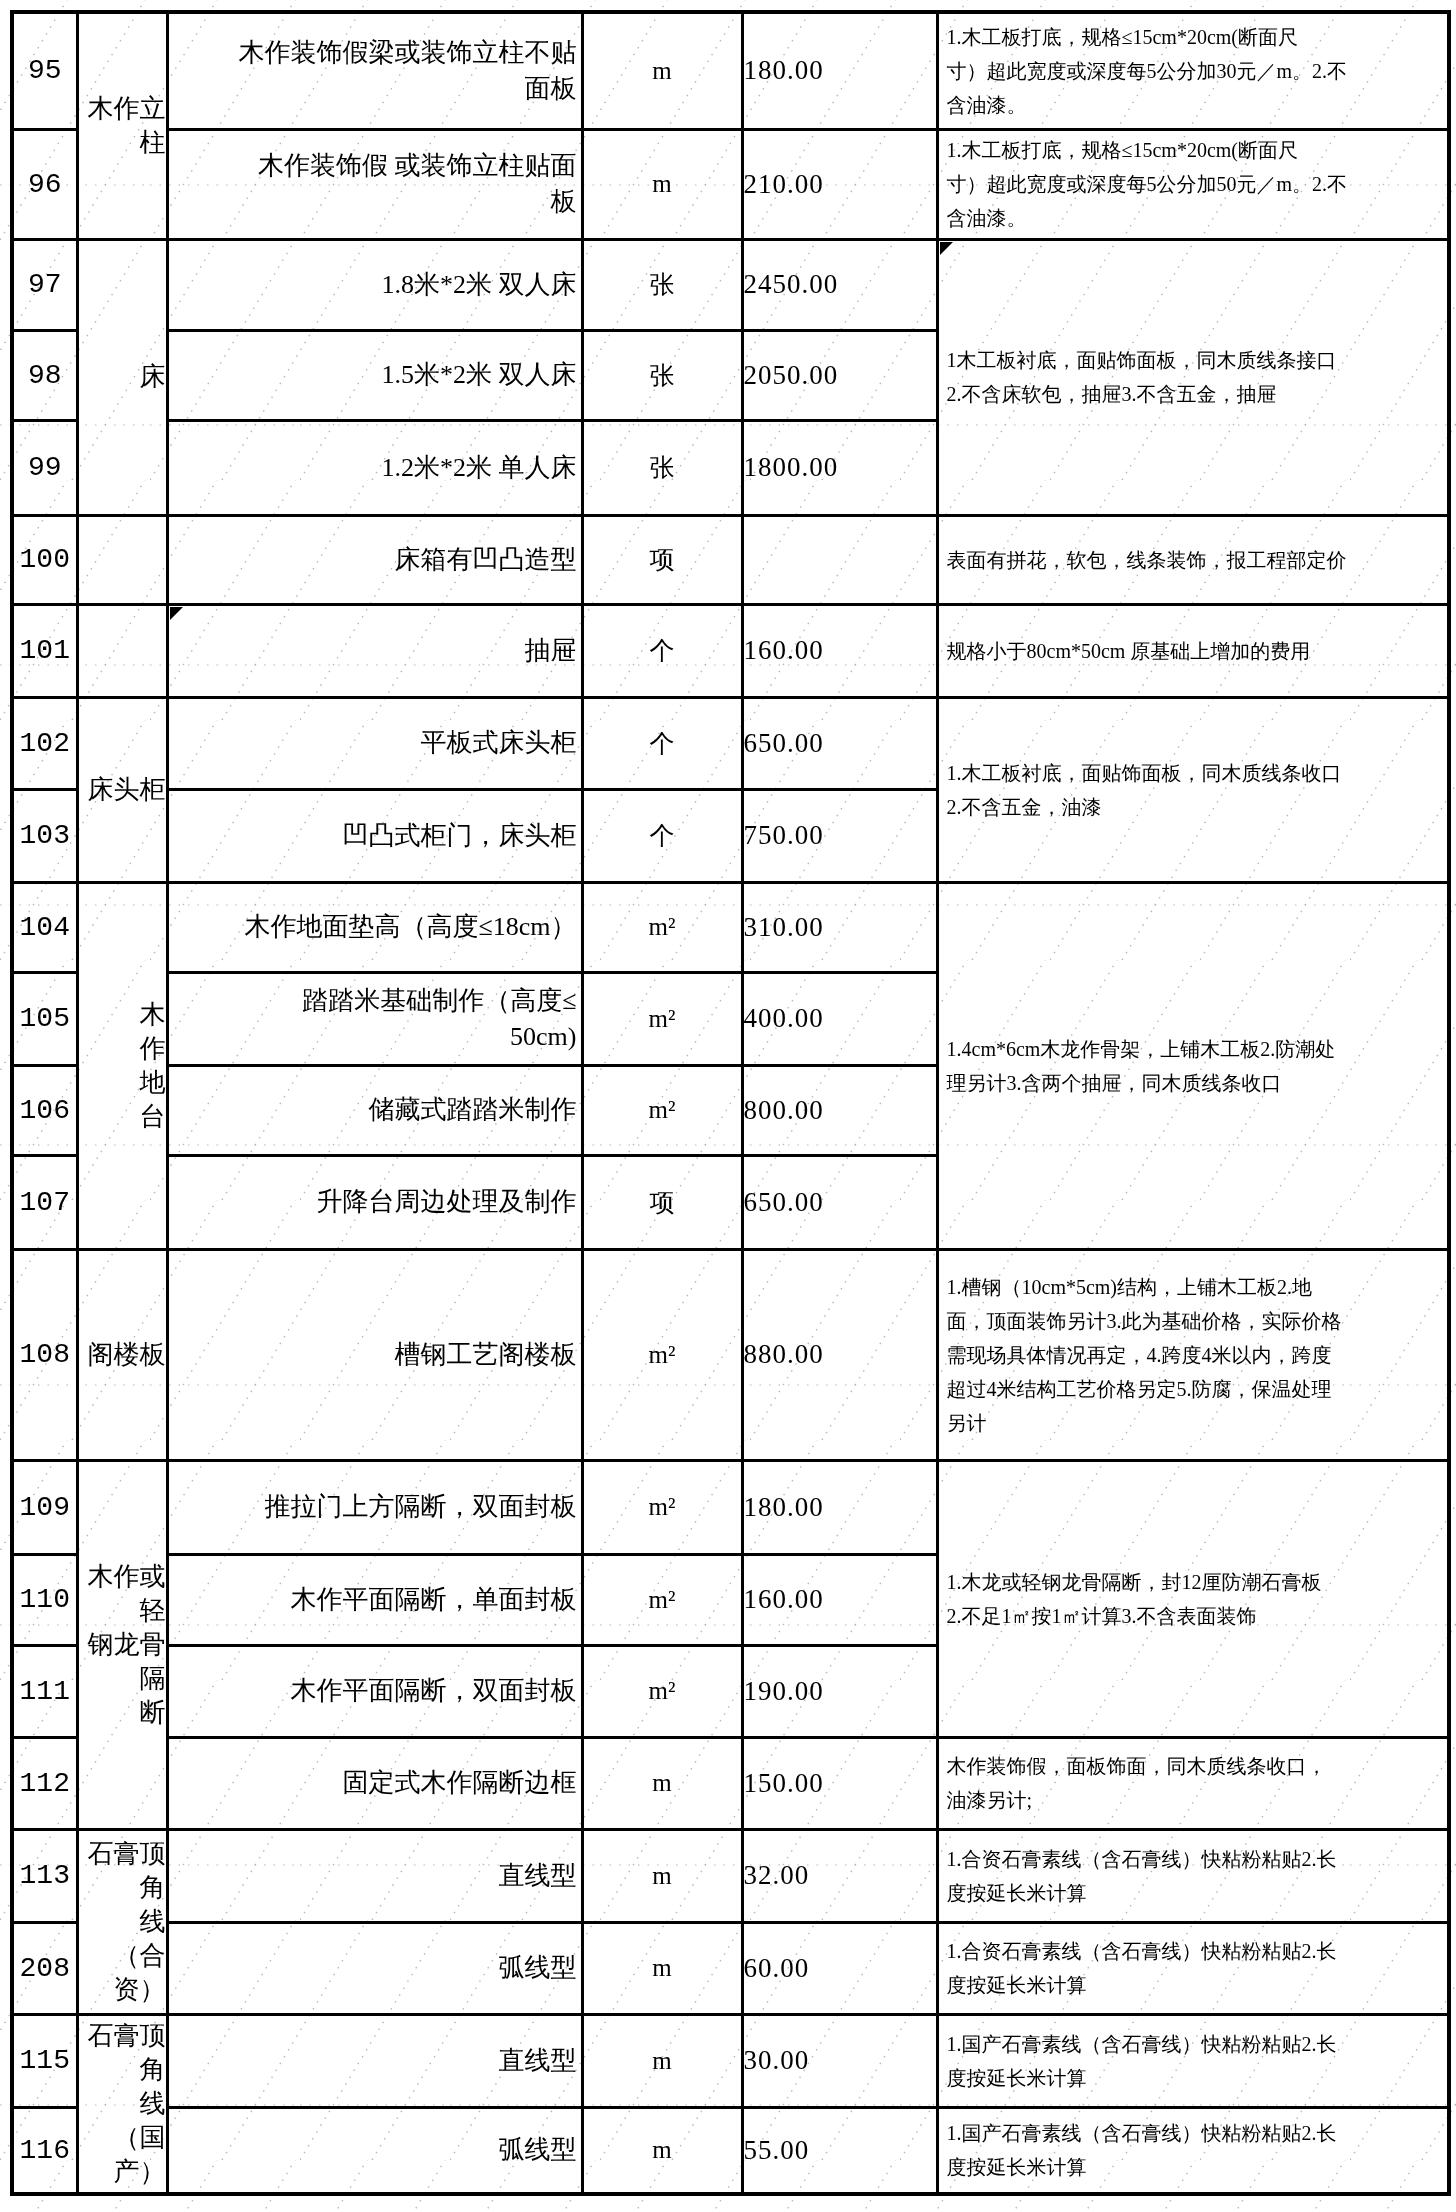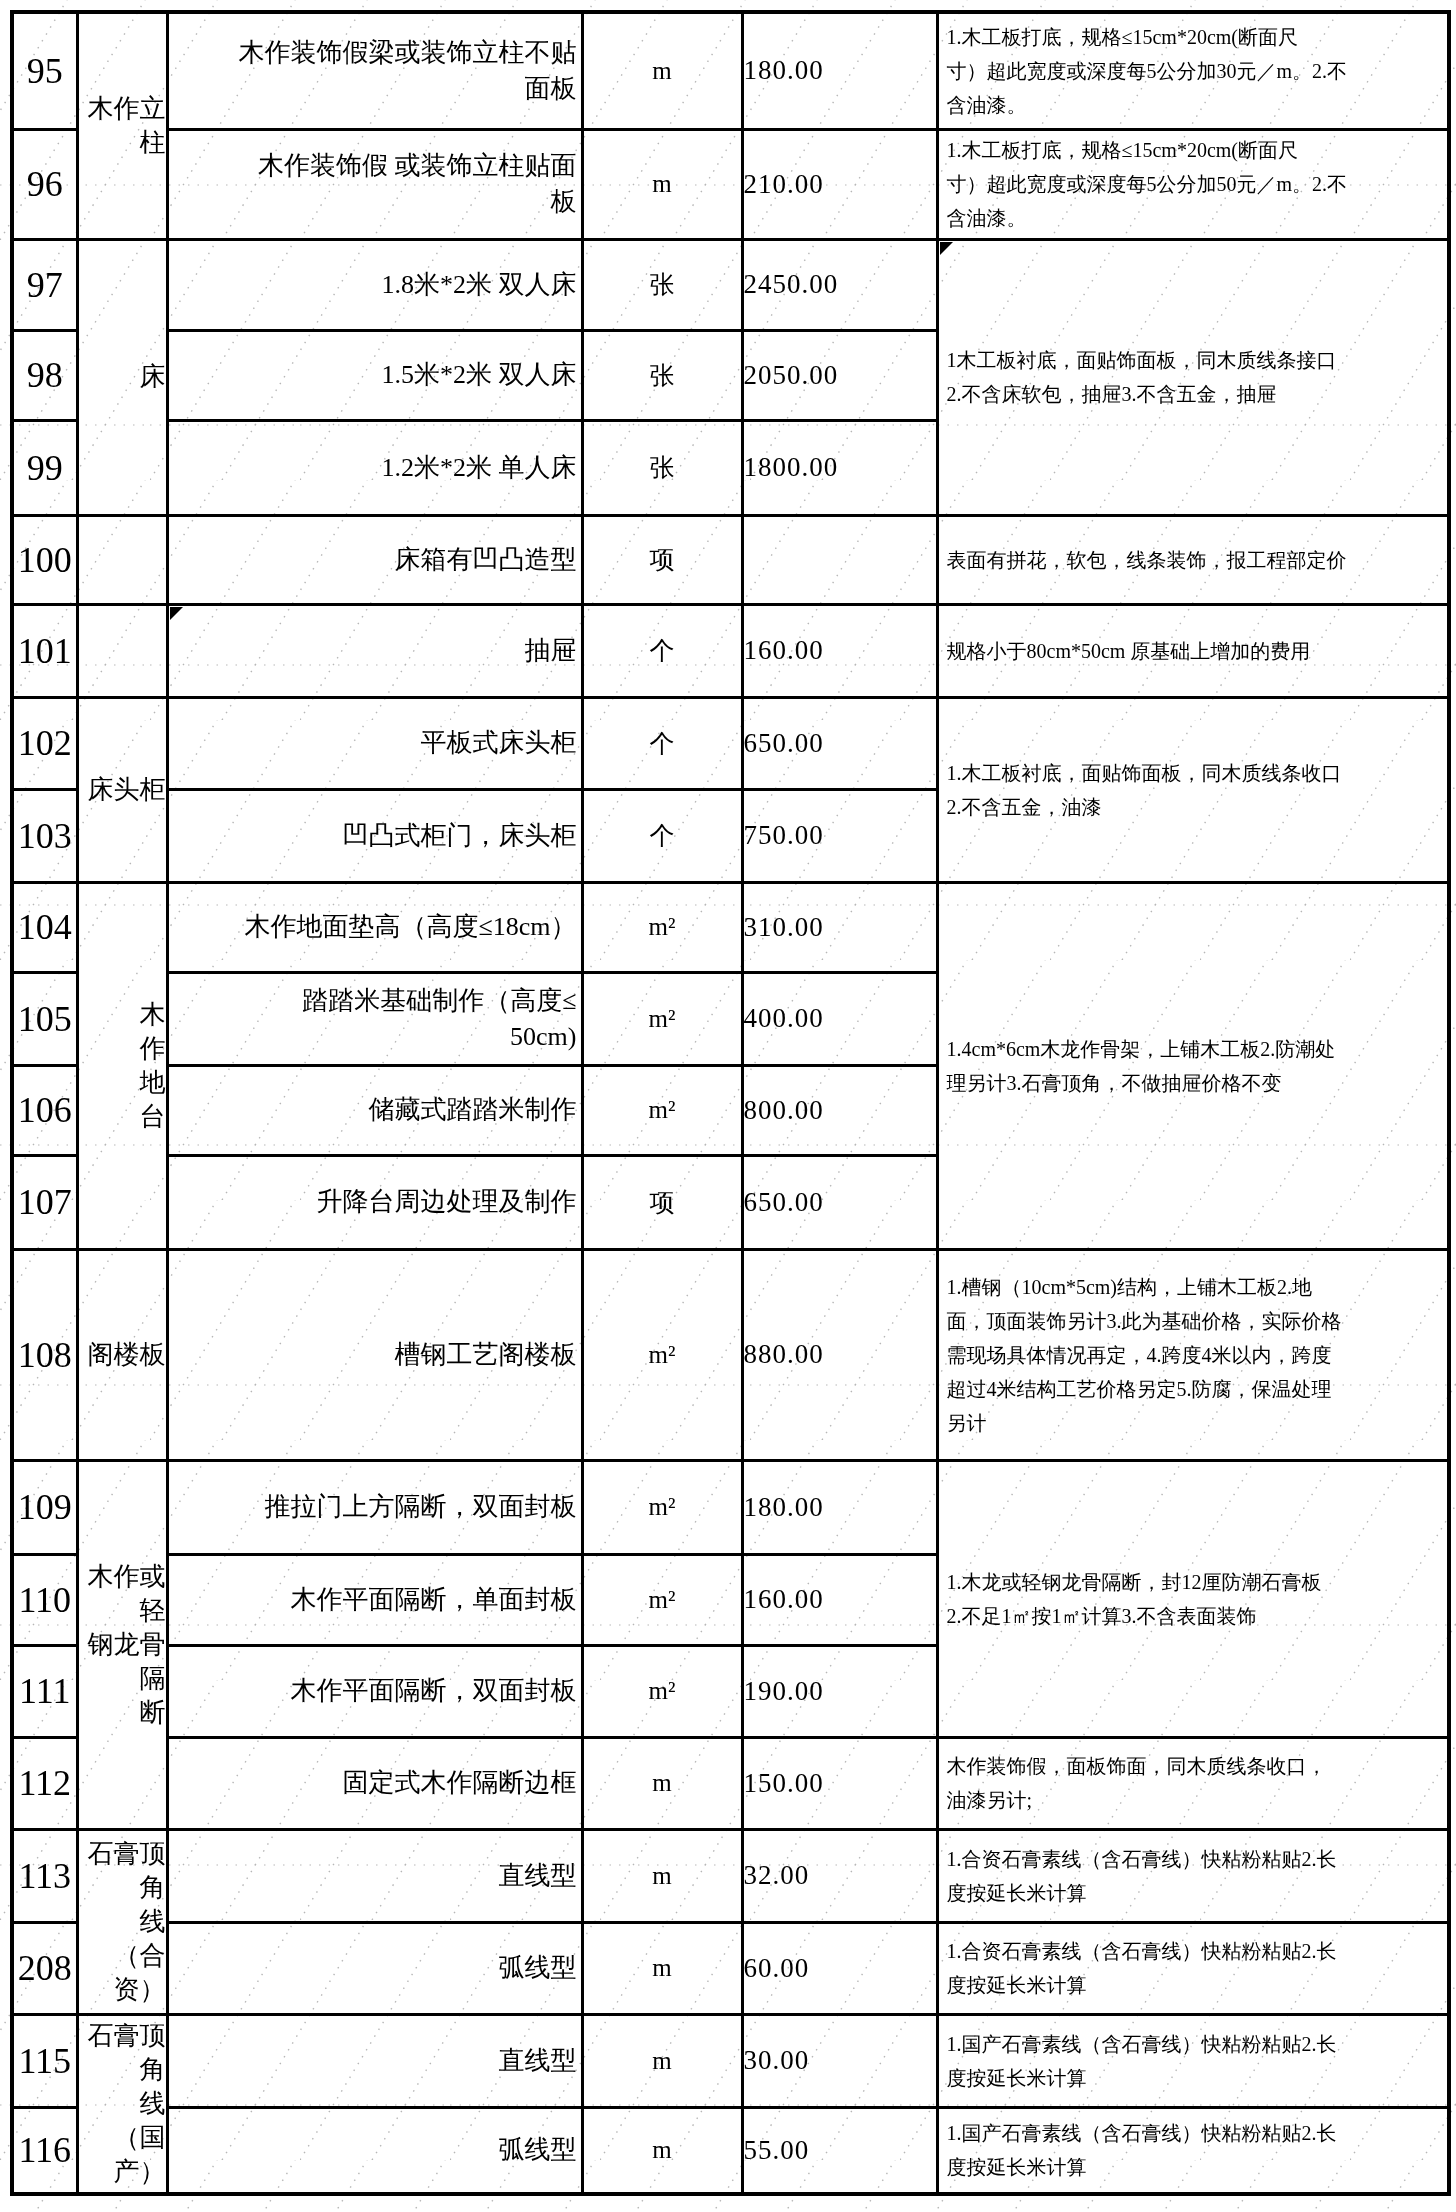--- a/index.html
+++ b/index.html
@@ -21,21 +21,22 @@
   td{
     border:3px solid #000;
     vertical-align:middle;
     overflow:hidden;
     padding:0;
     background:transparent;
     position:relative;
   }
   td.num{
     text-align:center;
-    font-size:36px;
+    font-size:28px;
+    font-family:Liberation Mono, monospace;
   }
   td.cat{
     text-align:right;
     font-size:26px;
     line-height:34px;
     white-space:pre-wrap;
   }
   td.item{
     text-align:right;
     font-size:26px;
@@ -172,21 +173,21 @@
       <tr style="height: 90px;">
         <td class="num">104</td>
         <td class="cat" rowspan="4">木
 作
 地
 台</td>
         <td class="item">木作地面垫高（高度≤18cm）</td>
         <td class="unit">m²</td>
         <td class="price">310.00</td>
         <td class="remark" rowspan="4">1.4cm*6cm木龙作骨架，上铺木工板2.防潮处
-理另计3.石膏顶角，不做抽屉价格不变</td>
+理另计3.含两个抽屉，同木质线条收口</td>
       </tr>
       <tr style="height: 93px;">
         <td class="num">105</td>
         <td class="item">踏踏米基础制作（高度≤
 50cm)</td>
         <td class="unit">m²</td>
         <td class="price">400.00</td>
       </tr>
       <tr style="height: 90px;">
         <td class="num">106</td>

